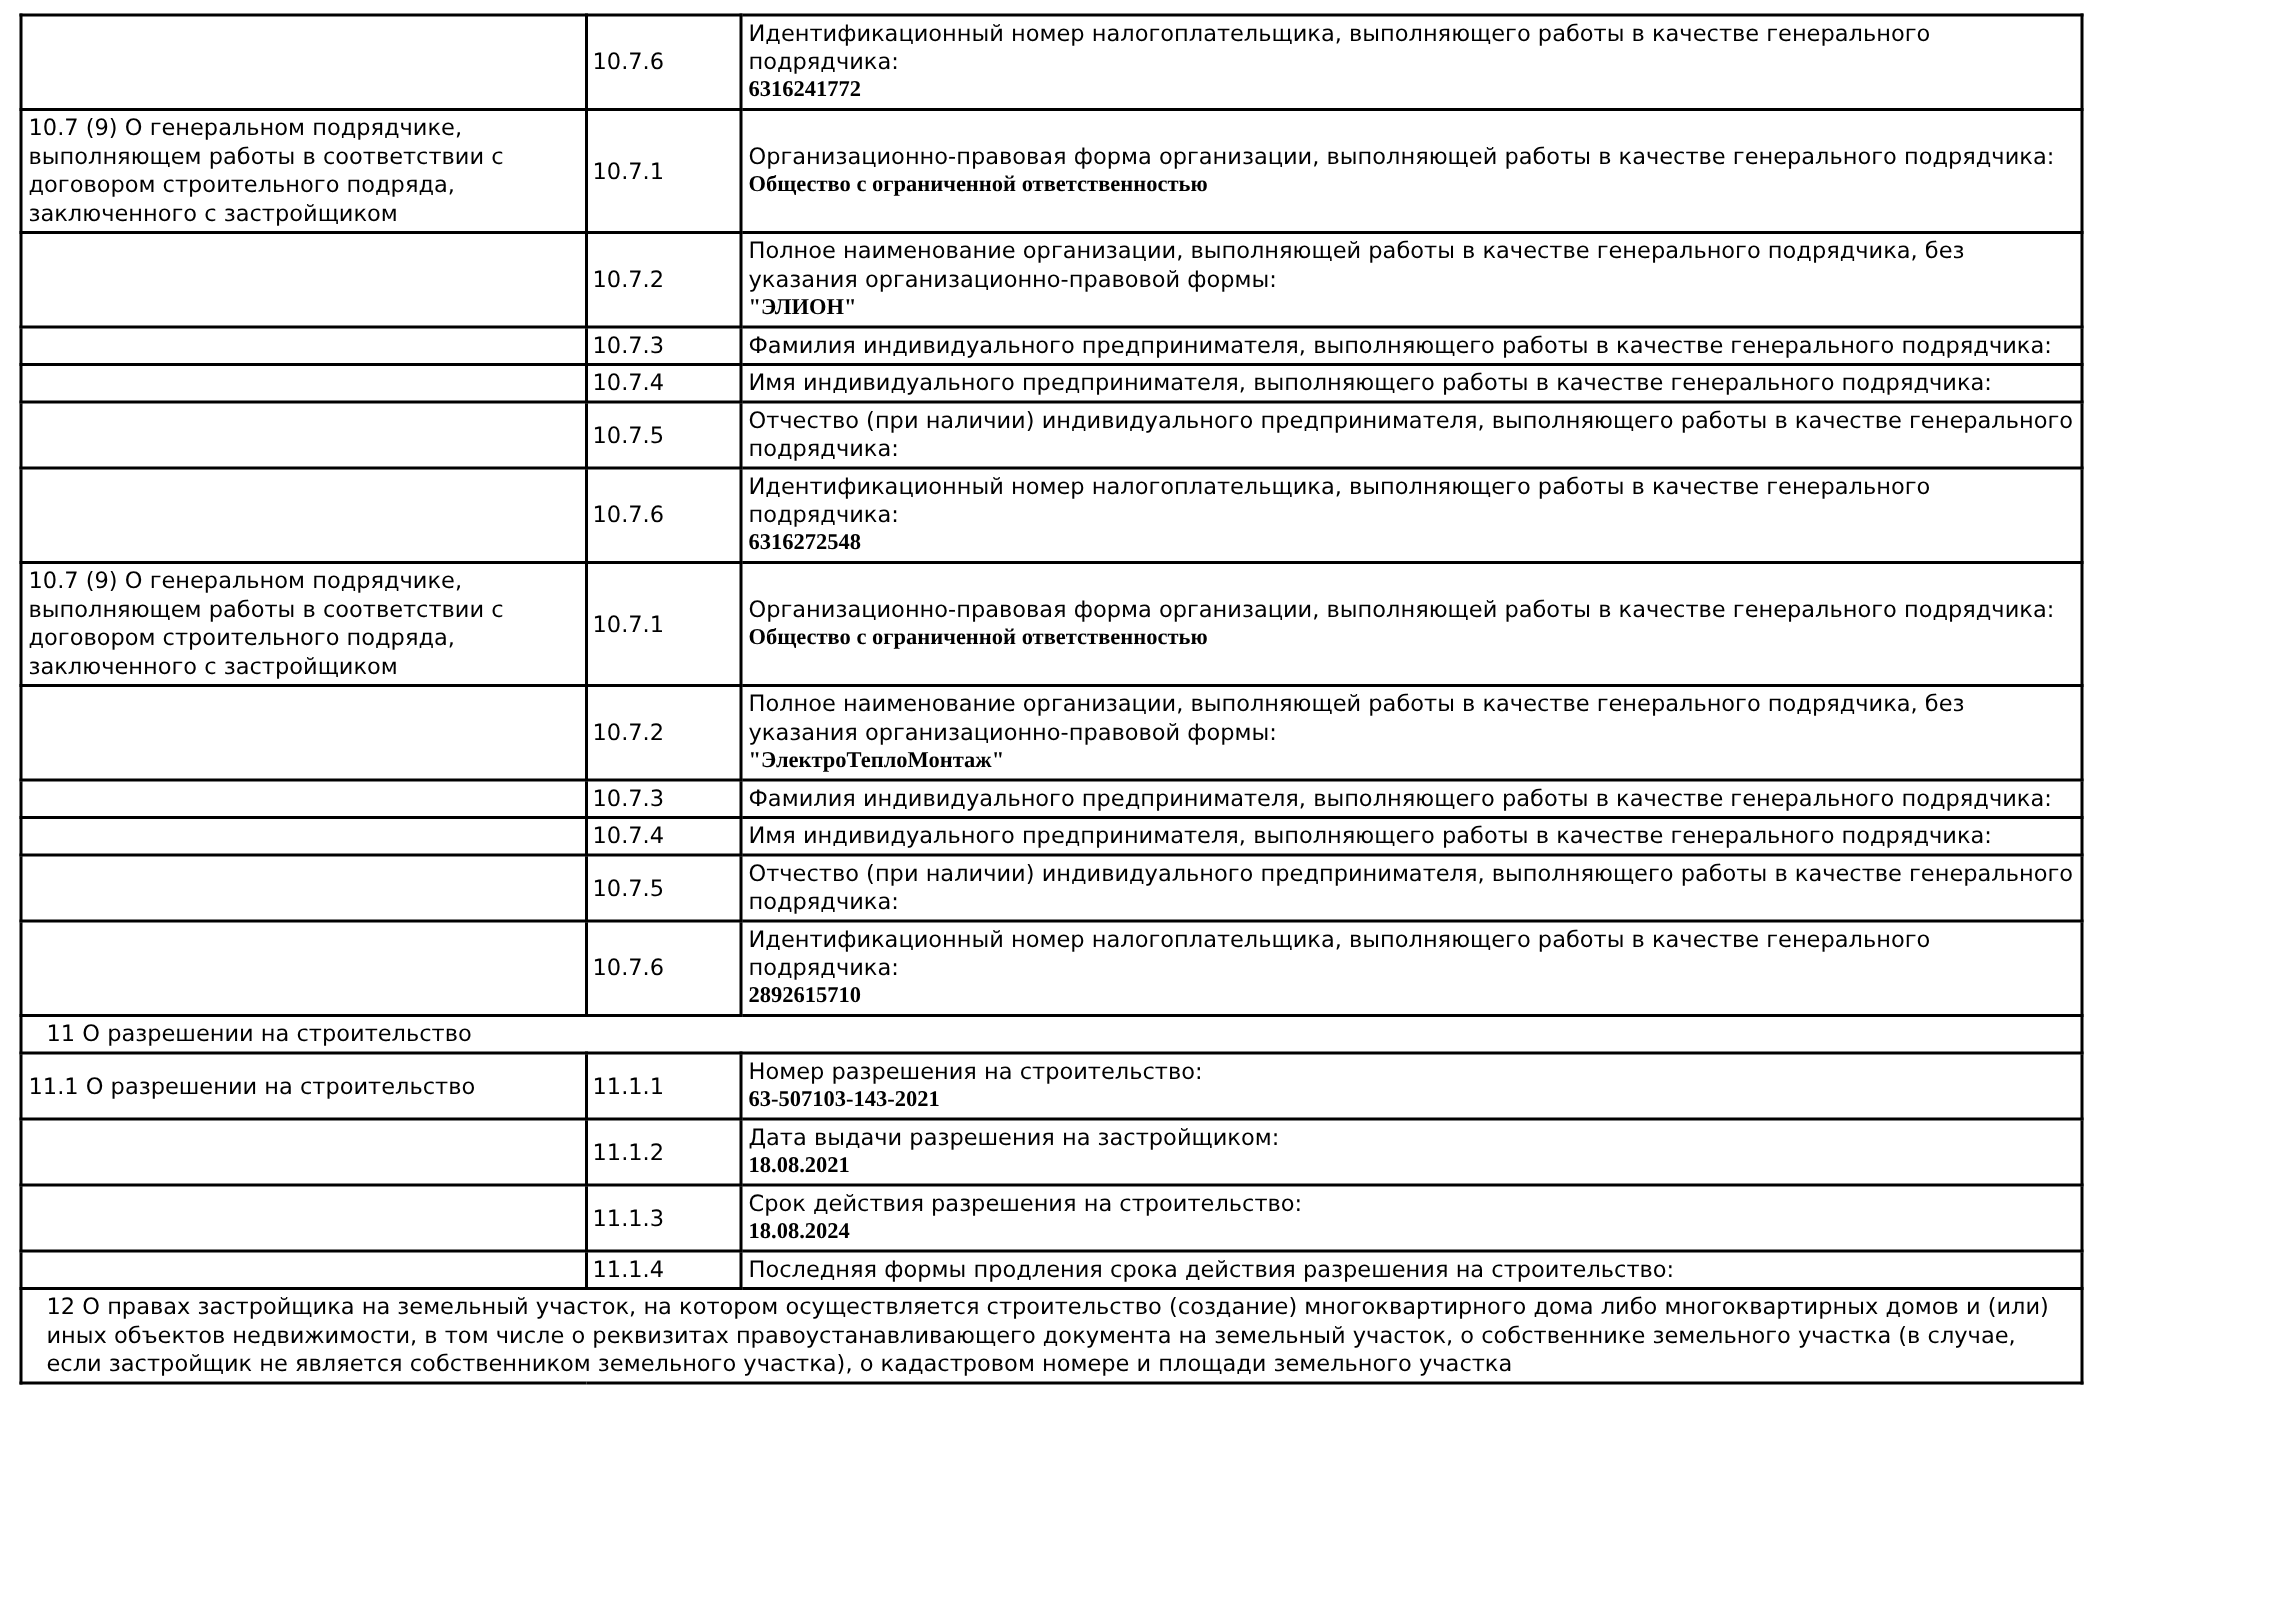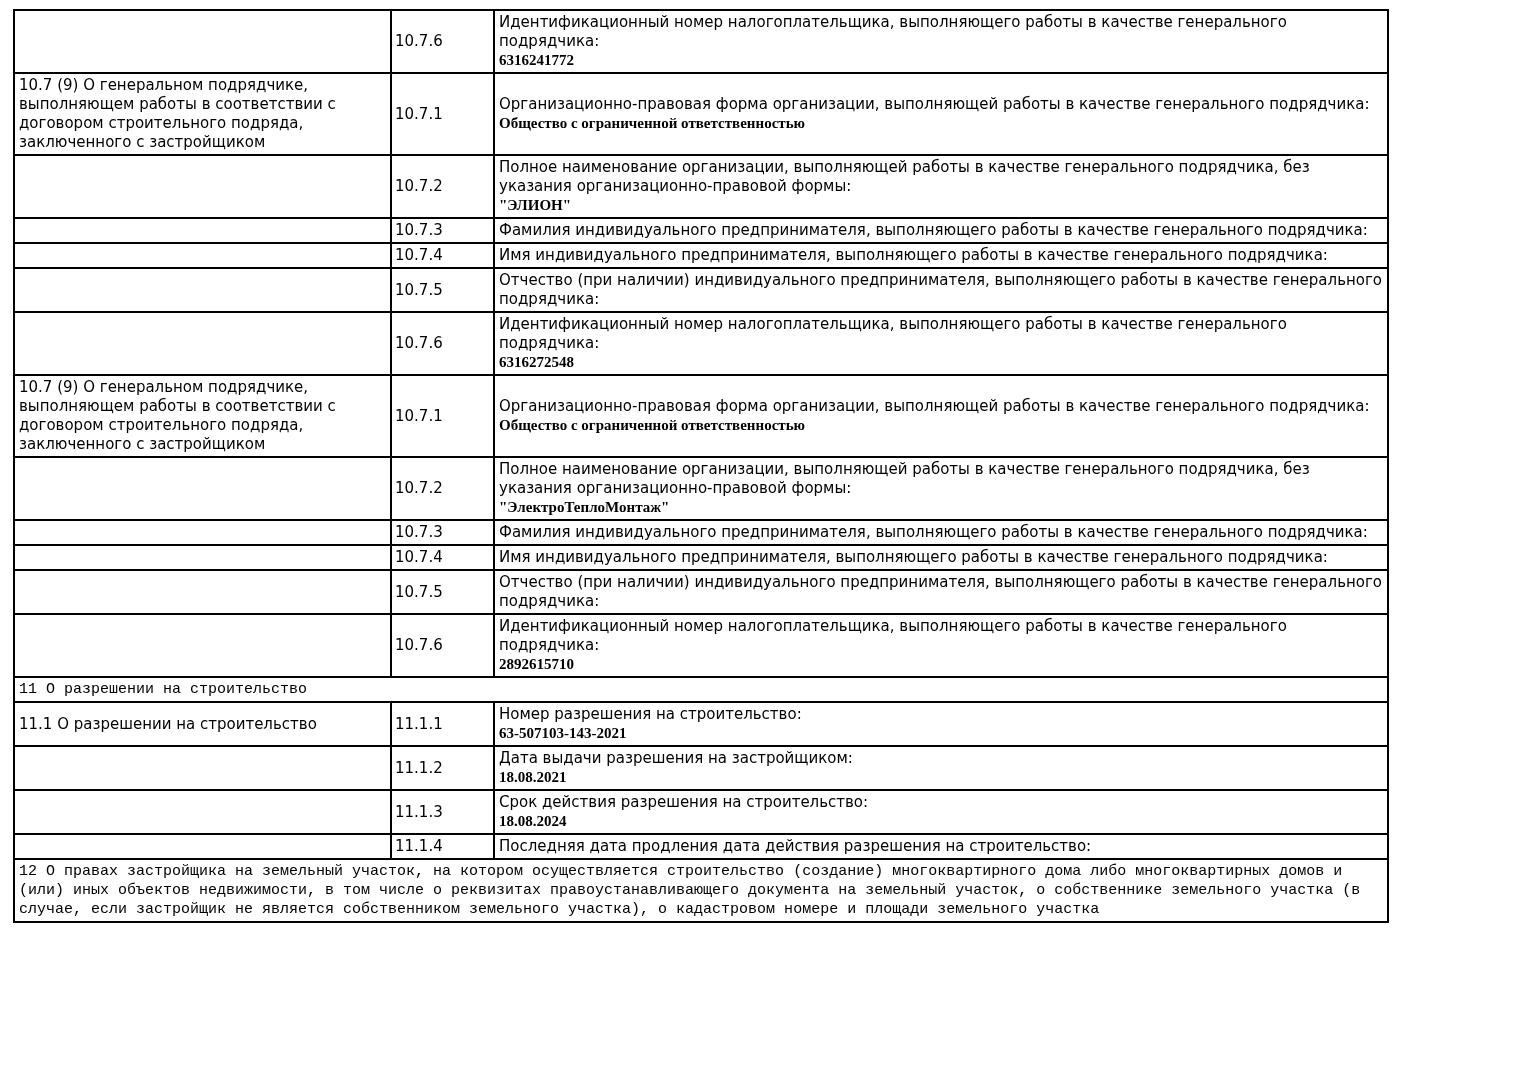--- a/index.html
+++ b/index.html
@@ -31,22 +31,21 @@
   }
   .doc-table td.num-cell {
     padding-left: 3px;
     white-space: nowrap;
   }
   .doc-table .val {
     font-weight: bold;
     font-family: Liberation Serif, serif;
   }
   .doc-table td.section-cell {
-    padding: 2px 4px;
-    font-family: Liberation Mono, monospace;
+    padding: 2px 16px;
   }
 </style>
 </head>
 <body>
 
 <table class="doc-table">
   <colgroup>
     <col style="width:377px">
     <col style="width:103px">
     <col>
@@ -174,20 +173,20 @@
         <td class="num-cell">11.1.3</td>
         <td class="content-cell">
           <div class="lbl">Срок действия разрешения на строительство:</div>
           <div class="val">18.08.2024</div>
         </td>
       </tr>
       <tr>
         <td class="left-cell"></td>
         <td class="num-cell">11.1.4</td>
         <td class="content-cell">
-          <div class="lbl">Последняя дата продления дата действия разрешения на строительство:</div>
+          <div class="lbl">Последняя формы продления срока действия разрешения на строительство:</div>
         </td>
       </tr>
       <tr>
         <td colspan="3" class="section-cell">12 О правах застройщика на земельный участок, на котором осуществляется строительство (создание) многоквартирного дома либо многоквартирных домов и (или) иных объектов недвижимости, в том числе о реквизитах правоустанавливающего документа на земельный участок, о собственнике земельного участка (в случае, если застройщик не является собственником земельного участка), о кадастровом номере и площади земельного участка</td>
       </tr>
     </tbody>
 </table>
 
 </body></html>

